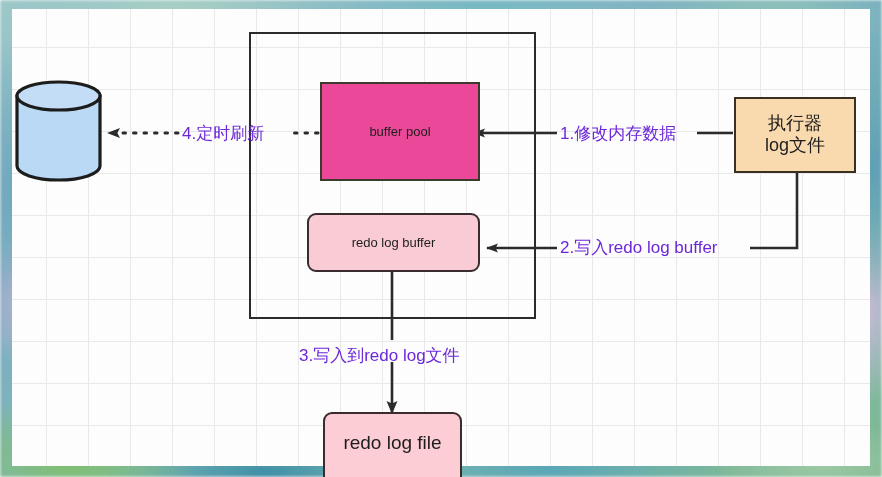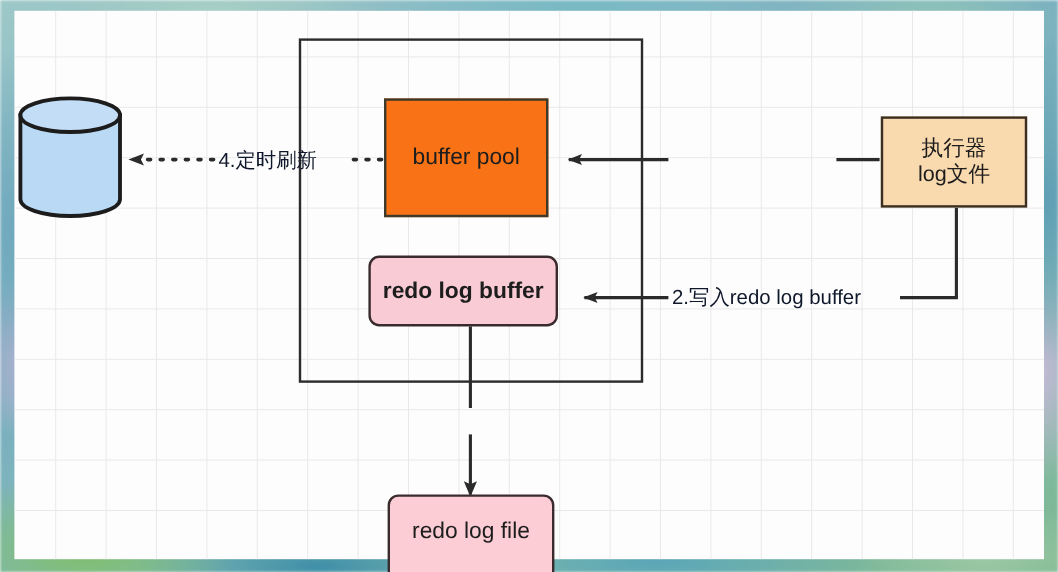--- a/index.html
+++ b/index.html
@@ -73,36 +73,35 @@
     left: 249px;
     top: 32px;
     width: 287px;
     height: 287px;
     border: 2.5px solid #2b2b2b;
     background: transparent;
   }
   .buffer-pool {
     left: 320px;
     top: 82px;
-    width: 137px;
+    width: 160px;
     height: 99px;
-    background: #f97316;
+    background: #ec4899;
     border: 2.5px solid #3c3a2b;
-    font-size: 19px;
+    font-size: 13px;
   }
   .redo-buffer {
     left: 307px;
     top: 213px;
-    width: 158px;
+    width: 173px;
     height: 59px;
     background: #f9ccd5;
     border: 2.5px solid #3a2b2e;
     border-radius: 9px;
-    font-size: 19px;
-    font-weight: bold;
+    font-size: 13px;
   }
   .redo-file {
     left: 323px;
     top: 412px;
     width: 139px;
     height: 76px;
     background: #fccdd4;
     border: 2.5px solid #3a2b2e;
     border-radius: 9px;
     font-size: 19px;
@@ -114,21 +113,21 @@
     top: 97px;
     width: 122px;
     height: 76px;
     background: #f9d9ae;
     border: 2.5px solid #3a2f22;
     font-size: 18px;
     flex-direction: column;
   }
   .edge-label {
     position: absolute;
-    color: #0f172a;
+    color: #6d28d9;
     font-size: 17px;
     white-space: nowrap;
     background: transparent;
   }
   .lbl-flush  { left: 182px; top: 122px; }
   .lbl-modify { left: 560px; top: 122px; }
   .lbl-write-buf { left: 560px; top: 236px; text-align: center; }
   .lbl-write-file { left: 299px; top: 344px; }
 </style>
 </head>
@@ -189,18 +188,20 @@
 
     <div class="node redo-file">redo log file</div>
 
     <div class="node executor">
       <span>执行器</span>
       <span>log文件</span>
     </div>
 
     <div class="edge-label lbl-flush">4.定时刷新</div>
 
+    <div class="edge-label lbl-modify">1.修改内存数据</div>
 
     <div class="edge-label lbl-write-buf">2.写入redo log buffer</div>
 
+    <div class="edge-label lbl-write-file">3.写入到redo log文件</div>
 
   </div>
 </div>
 
 </body></html>

